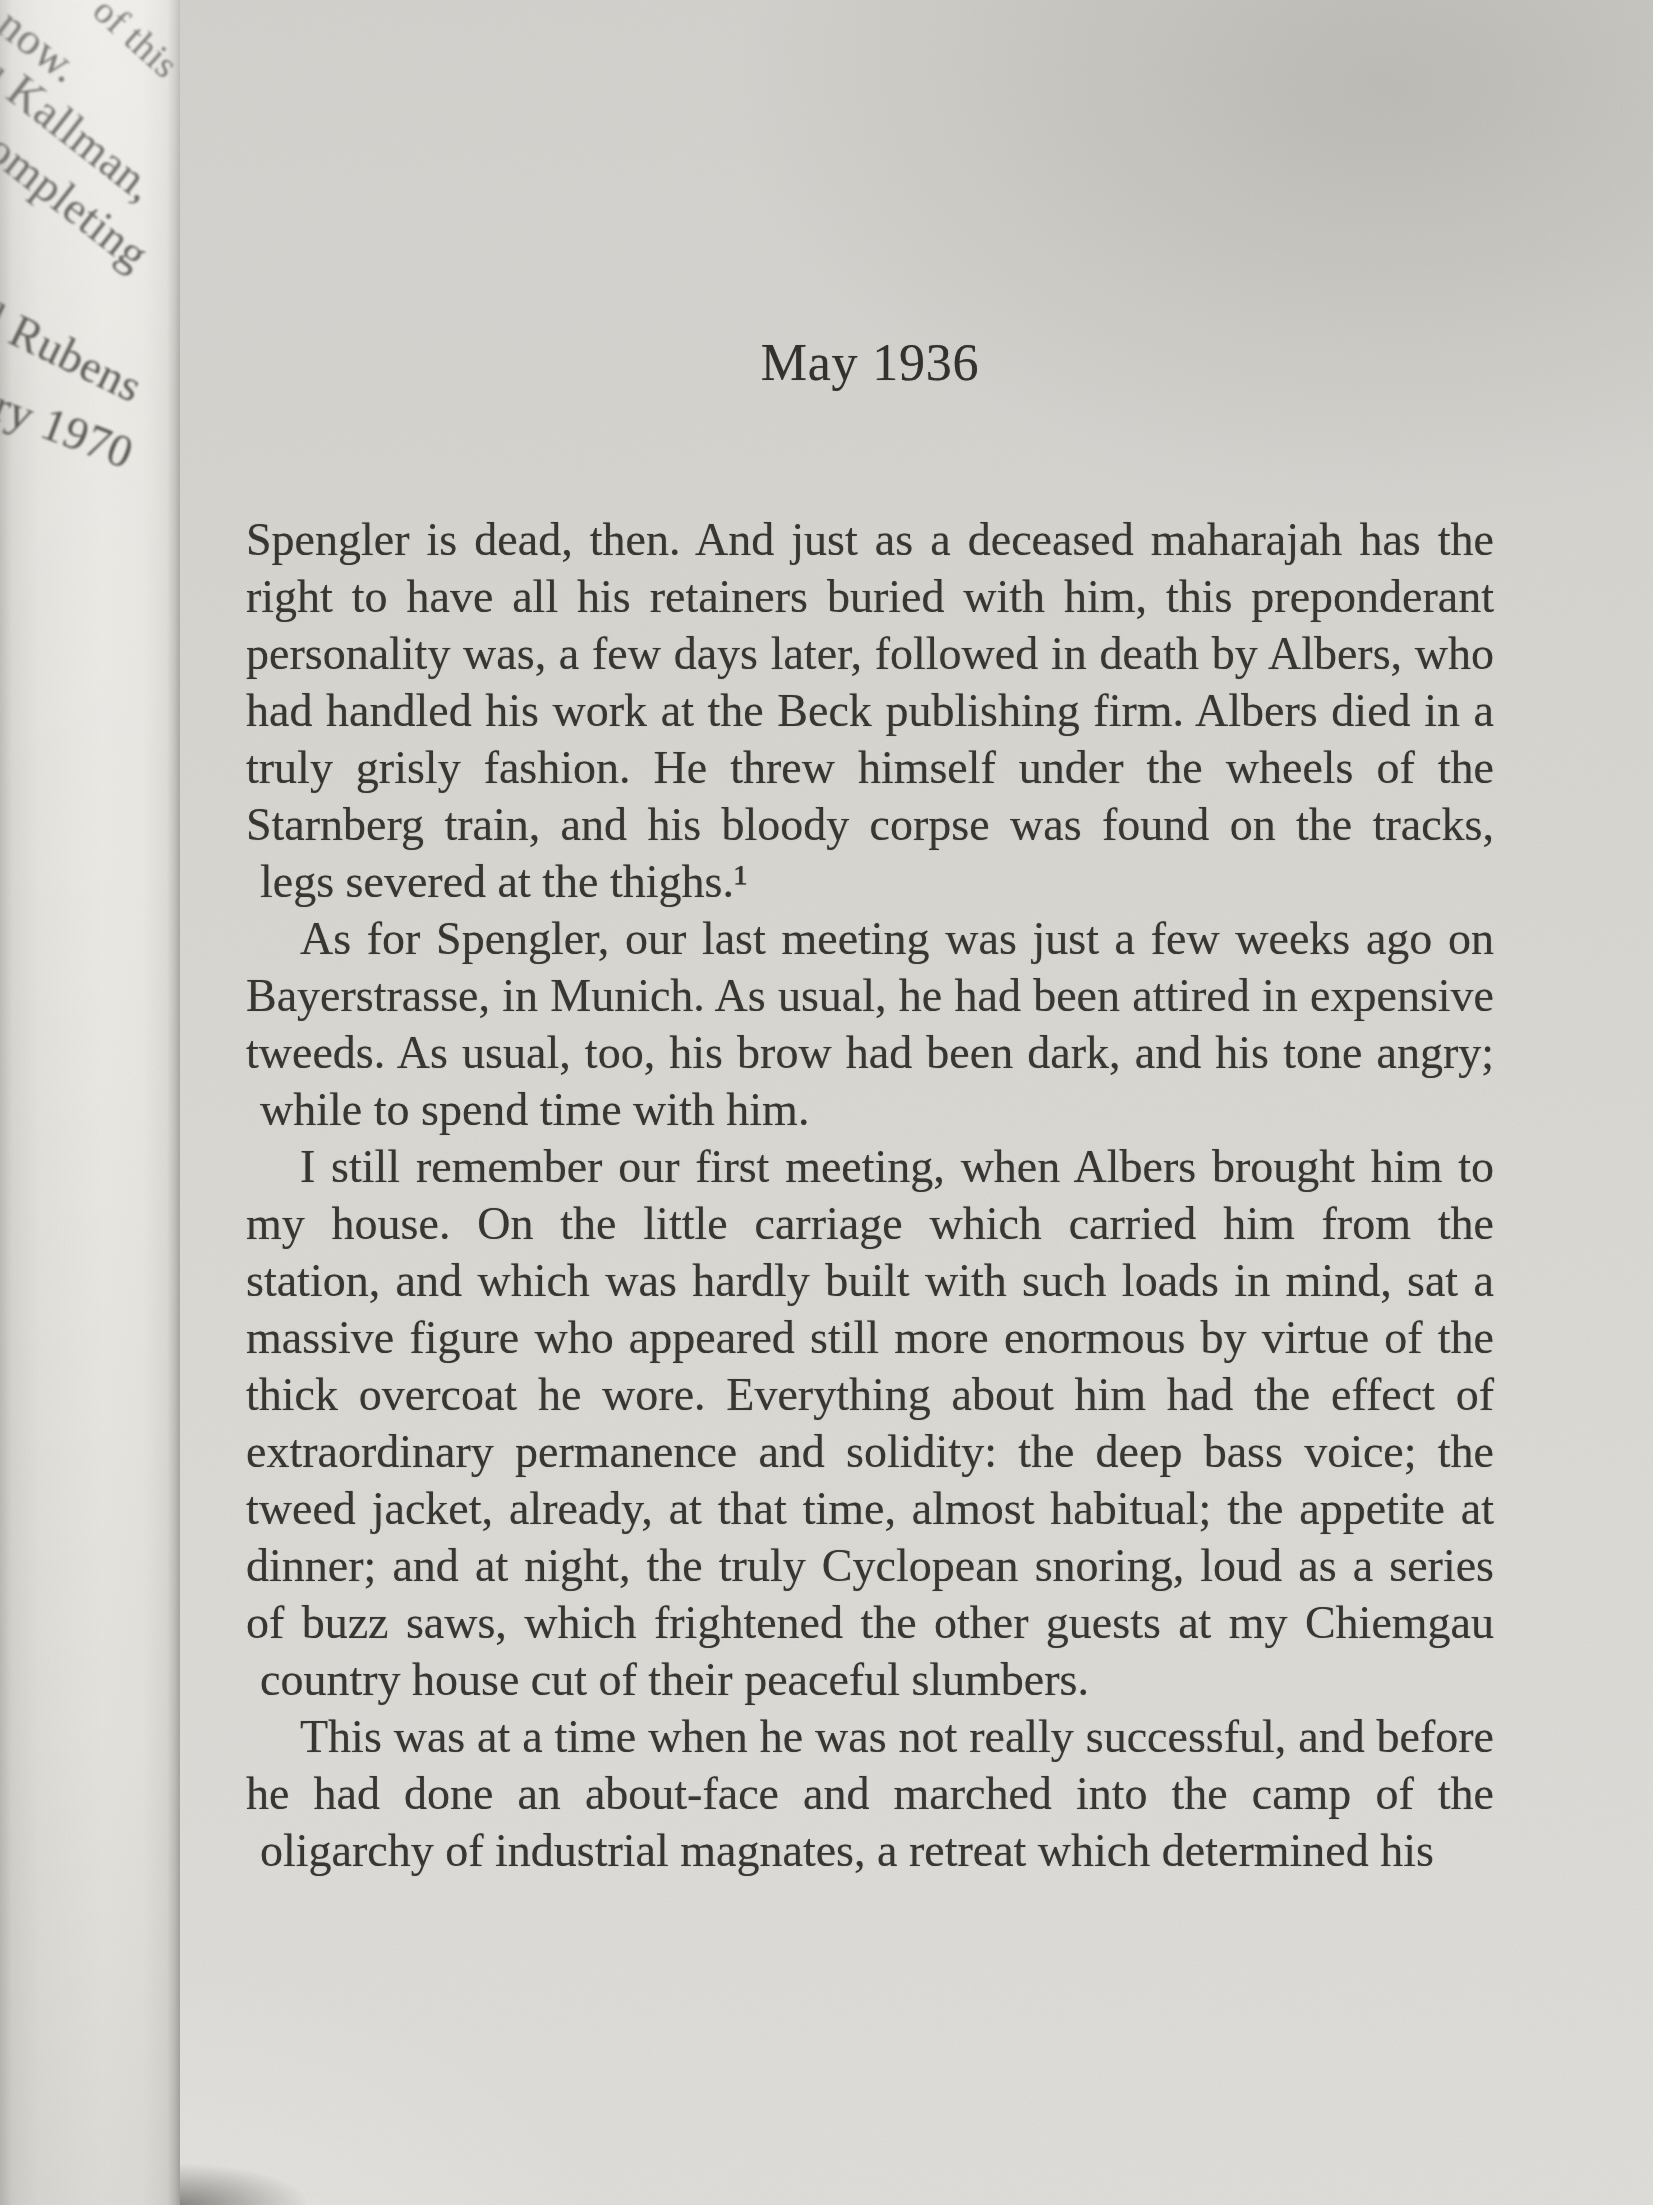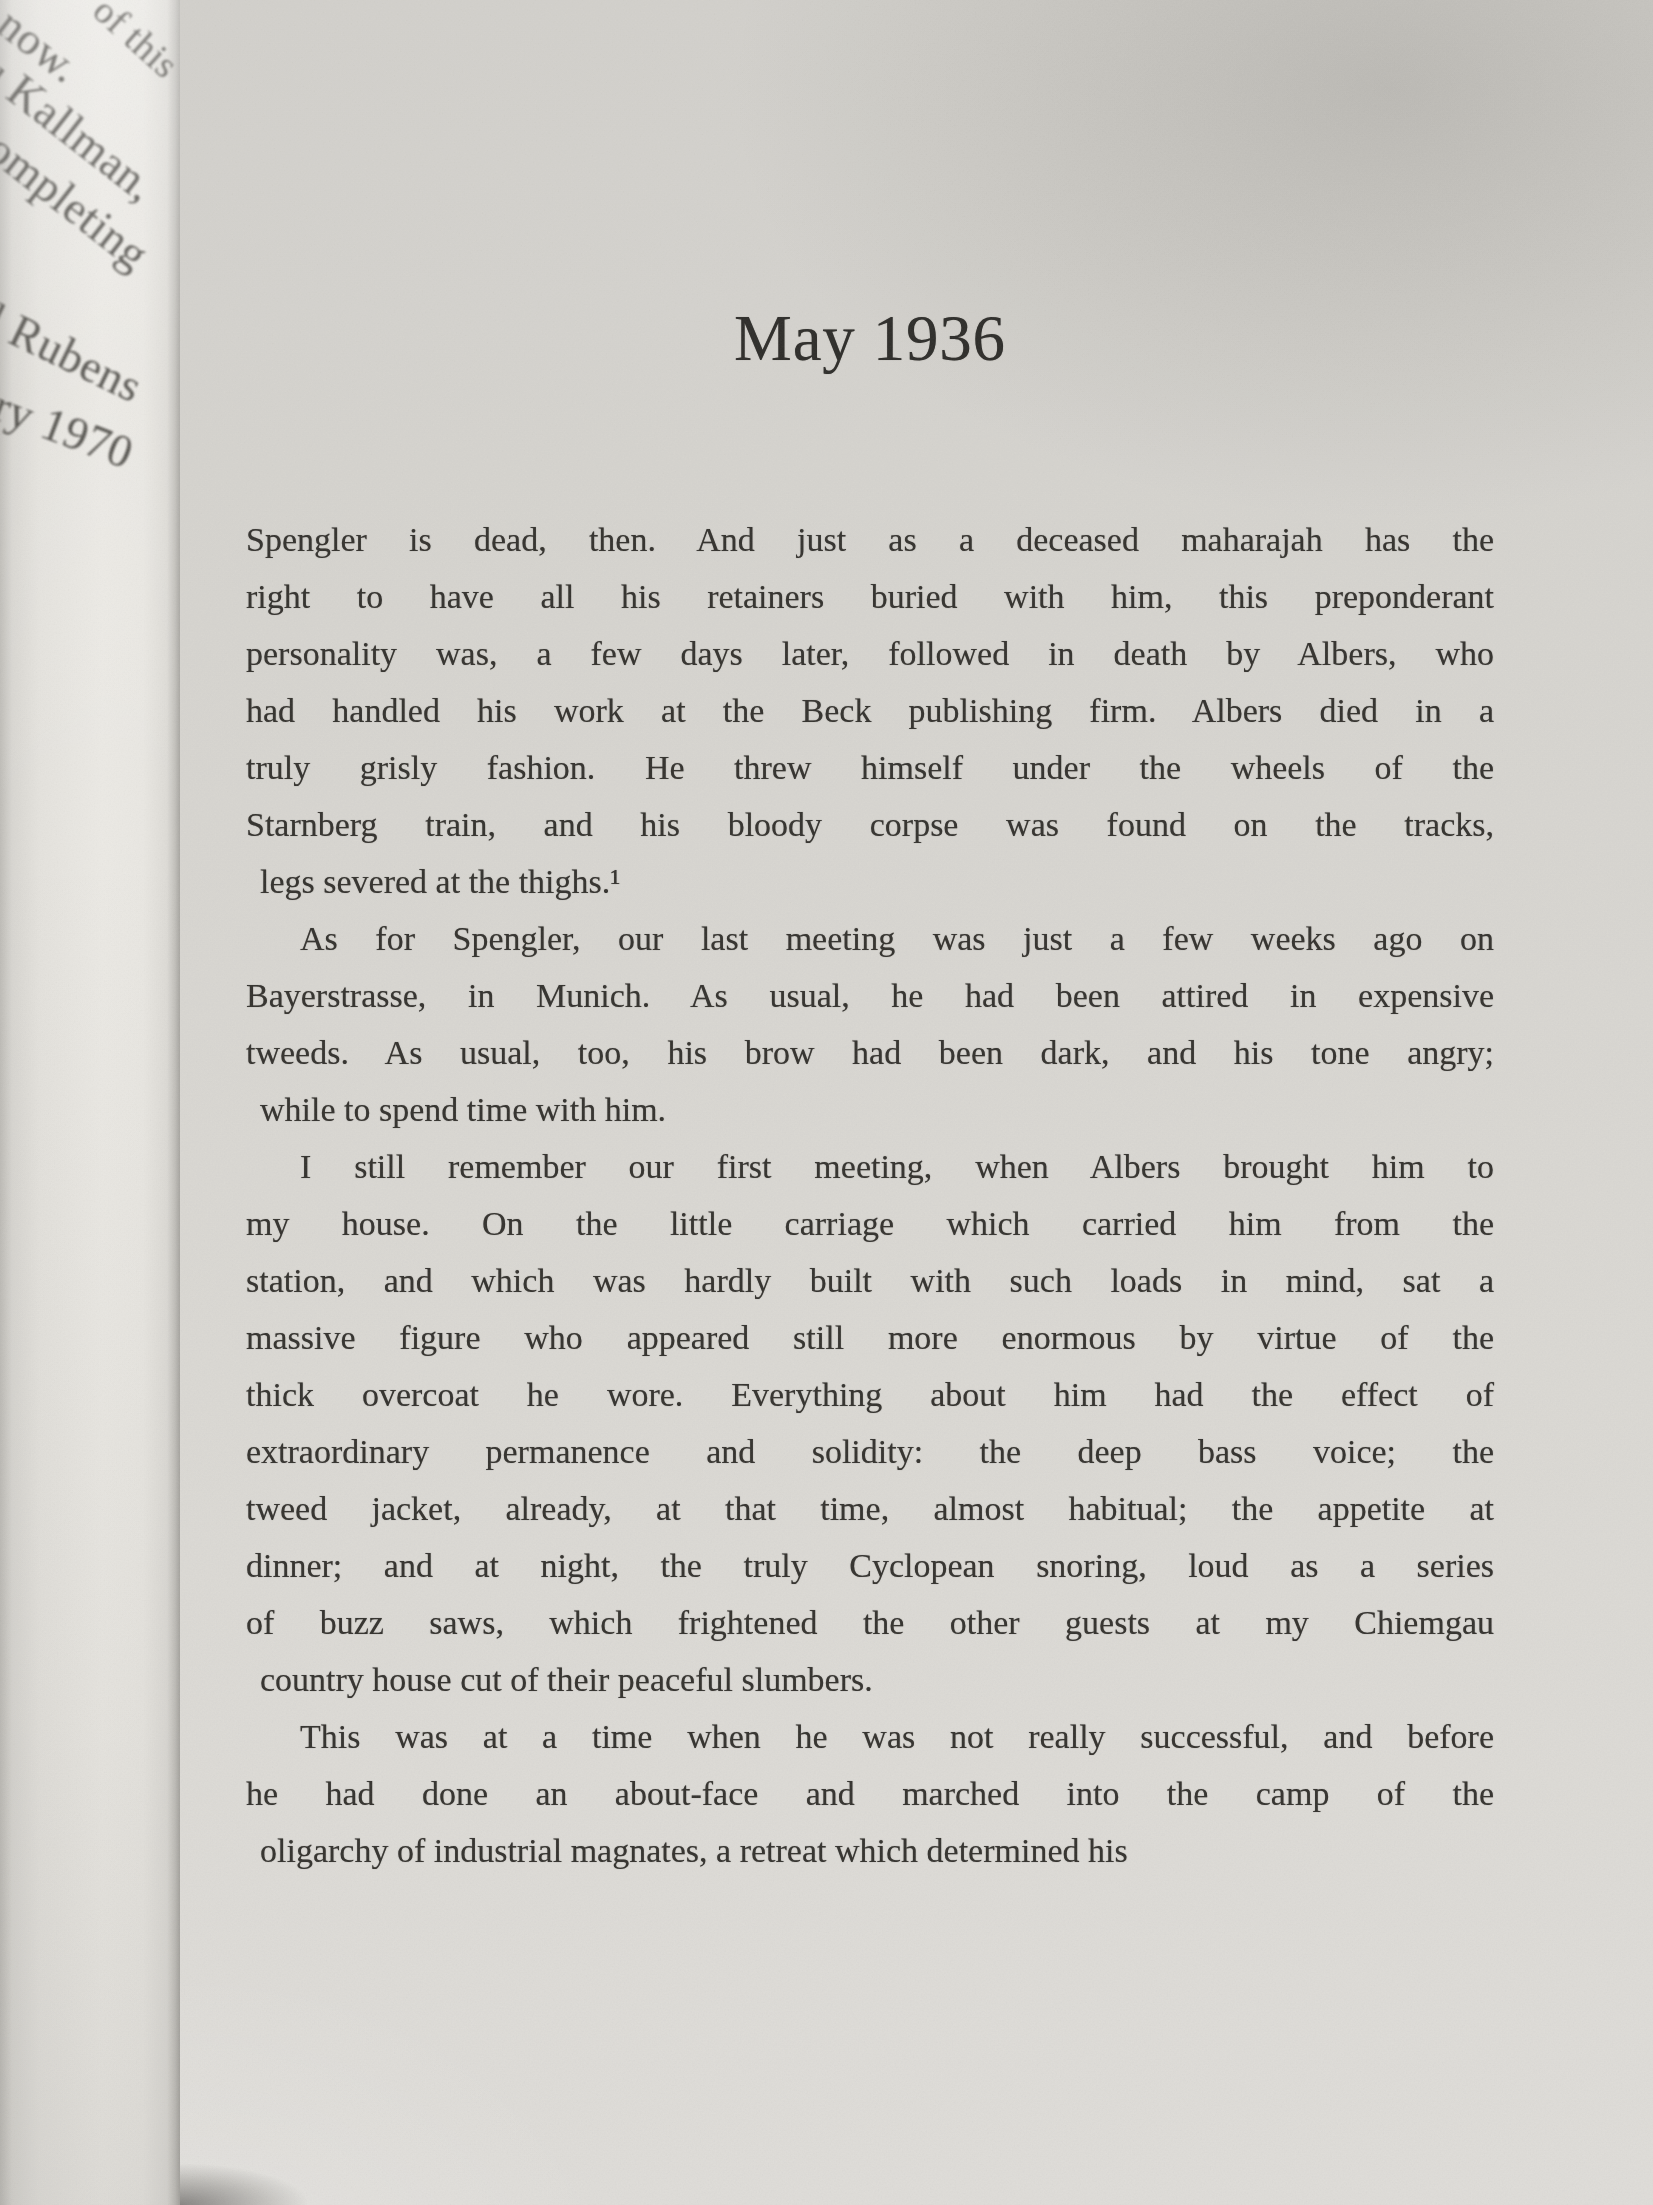--- a/index.html
+++ b/index.html
@@ -48,27 +48,27 @@
     background:
       radial-gradient(ellipse 1062px 697px at 82% 4%,rgba(96,94,89,.20),rgba(96,94,89,0) 62%),
       radial-gradient(ellipse 765px 595px at 0% 105%,rgba(255,255,255,.18),rgba(255,255,255,0) 60%);
   }
   .corner-shadow{
     position:absolute;left:0;bottom:0;width:127px;height:41px;pointer-events:none;
     background:radial-gradient(ellipse at 0% 100%,rgba(44,42,39,.50),rgba(44,42,39,0) 72%);
   }
   
   .chapter-heading{
-    position:absolute;top:296px;left:246px;width:1248px;
-    text-align:center;font-size:65px;line-height:85px;color:#2e2d2a;
+    position:absolute;top:320px;left:246px;width:1248px;
+    text-align:center;font-size:52px;line-height:85px;color:#2e2d2a;
     text-shadow:0 0 0.8px rgba(46,44,40,.55);letter-spacing:0.8px;
   }
   .body-text{
     position:absolute;top:511px;left:246px;width:1248px;
-    font-size:34px;color:#34322e;
+    font-size:46px;color:#34322e;
     text-shadow:0 0 1px rgba(50,48,44,.5);
   }
   .para{margin:0;}
   .line{
     height:57px;line-height:57px;
     text-align:justify;text-align-last:justify;
     overflow:visible;white-space:nowrap;
   }
   .line.last{text-align:left;text-align-last:left;margin-left:14px;}
   .line.indent{text-indent:54px;}

